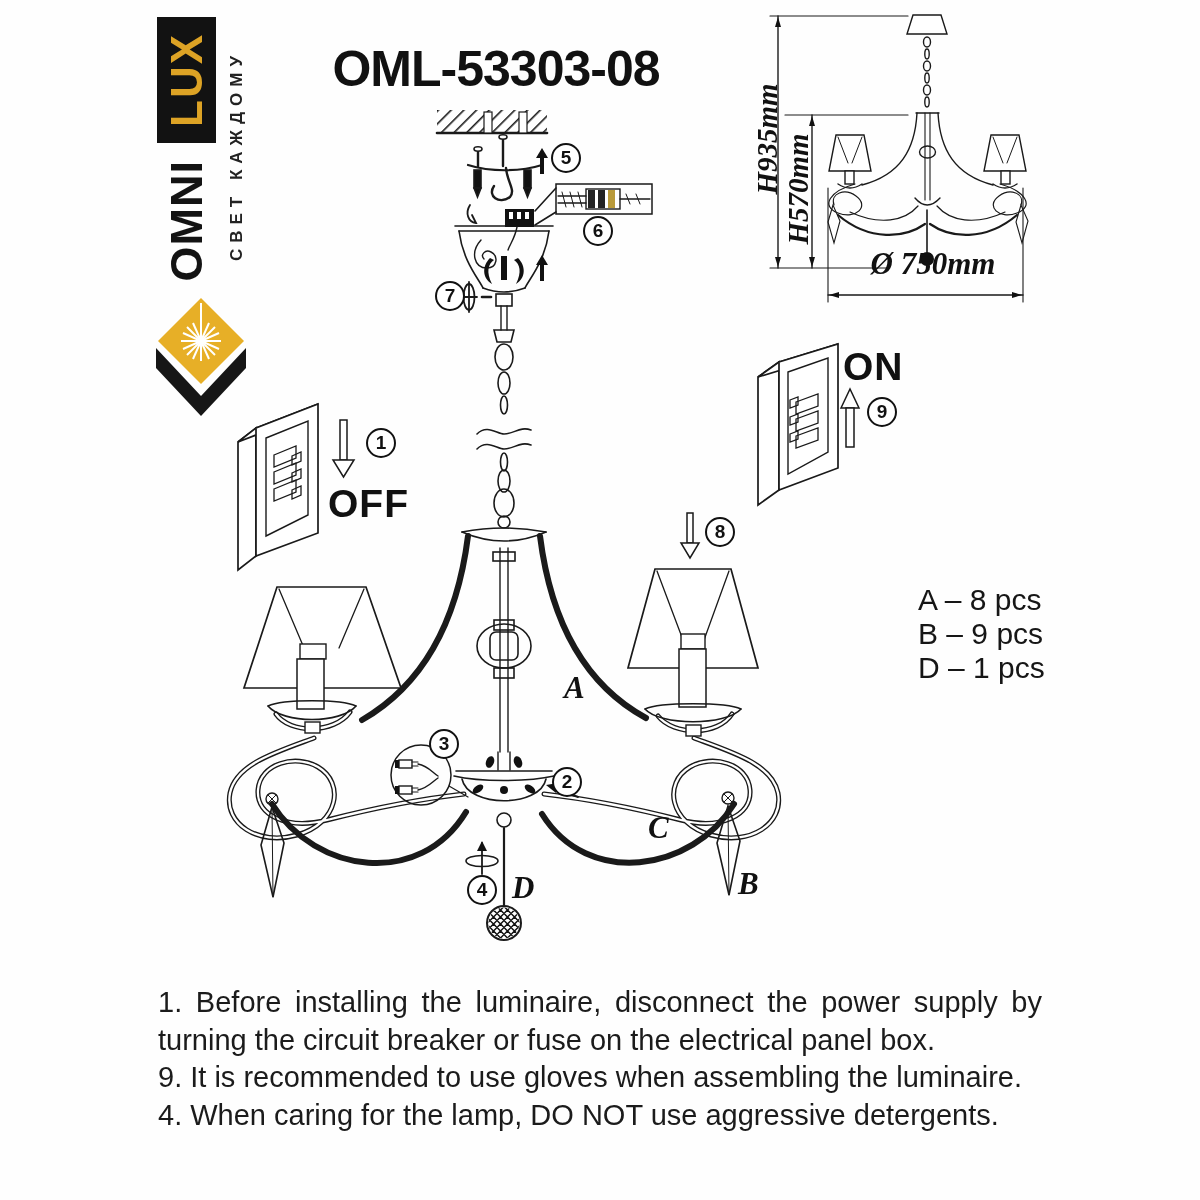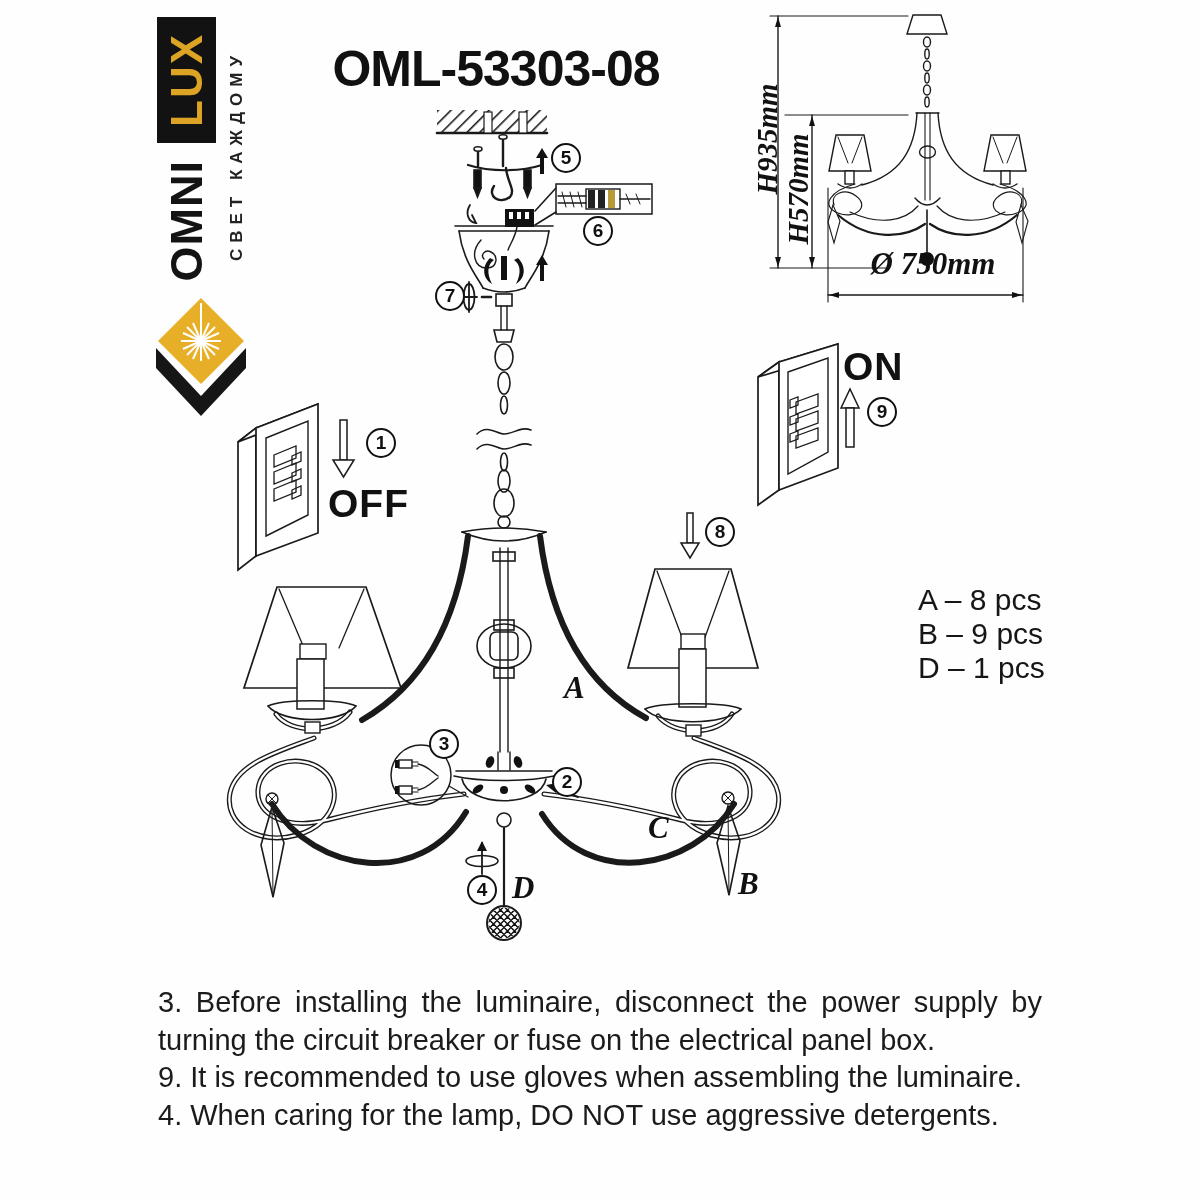--- a/index.html
+++ b/index.html
@@ -369,18 +369,18 @@
   <div class="pl" style="left:648px;top:810px;">C</div>
   <div class="pl" style="left:512px;top:870px;">D</div>
 
   <div class="abs parts">
     <div>A – 8 pcs</div>
     <div>B – 9 pcs</div>
     <div>D – 1 pcs</div>
   </div>
 
   <div class="abs instr-wrap">
-    <p>3. Before installing the luminaire, disconnect the power supply by turning the circuit breaker or fuse on the electrical panel box.</p>
+    <p>1. Before installing the luminaire, disconnect the power supply by turning the circuit breaker or fuse on the electrical panel box.</p>
     <p>9. It is recommended to use gloves when assembling the luminaire.</p>
     <p>4. When caring for the lamp, DO NOT use aggressive detergents.</p>
   </div>
 
 </div>
 
 </body></html>

